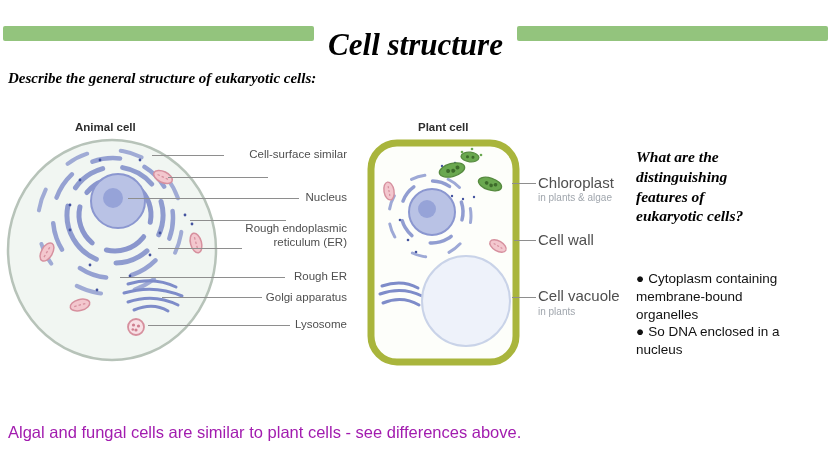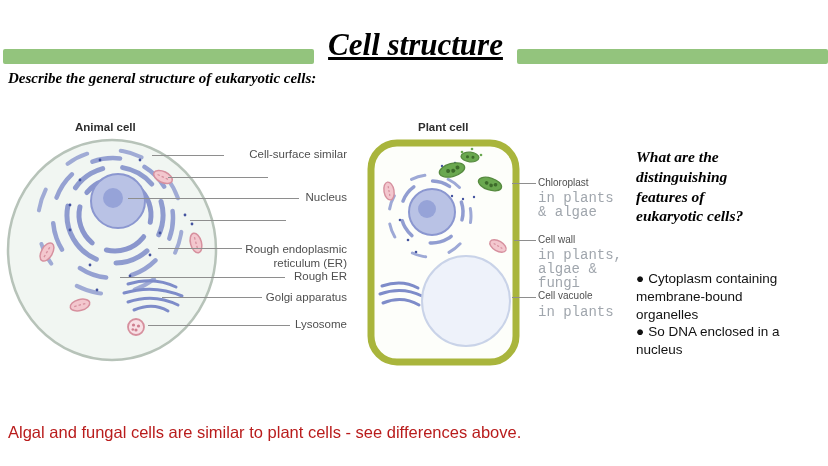--- a/index.html
+++ b/index.html
@@ -1,51 +1,51 @@
 <!DOCTYPE html>
 <html><head>
 <meta charset="utf-8">
 <style>
   html,body{margin:0;padding:0;background:#fff;}
   .slide{
     position:relative;width:828px;height:466px;background:#ffffff;overflow:hidden;
     font-family:"Liberation Sans",sans-serif;
   }
   
-  .title-row{position:absolute;top:26px;left:0;right:0;display:flex;align-items:flex-end;text-decoration:underline;}
+  .title-row{position:absolute;top:26px;left:0;right:0;display:flex;align-items:flex-start;}
   .accent-bar{height:15px;background:#93c47d;border-radius:2px;flex:1;}
   .accent-bar.left{margin-left:3px;margin-right:14px;}
   .accent-bar.right{margin-left:14px;margin-right:0;}
   .page-title{
     margin:0;font-family:"Liberation Serif",serif;font-style:italic;font-weight:bold;
     font-size:31px;color:#000;white-space:nowrap;line-height:38px;
   }
   .subtitle{
     position:absolute;left:8px;top:70px;
     font-family:"Liberation Serif",serif;font-style:italic;font-weight:bold;
     font-size:15px;color:#000;
   }
   
   .cellhead{position:absolute;font-size:11.5px;font-weight:bold;color:#2e2e2e;}
   .dlabel{
     position:absolute;font-size:11.5px;color:#4f4f4f;text-align:right;
     line-height:13.5px;
   }
-  .plabel{position:absolute;font-size:10px;color:#4f4f4f;line-height:14px;}
-  .pnote{position:absolute;font-size:14px;color:#a0a6ad;line-height:14px;font-family:Liberation Mono, monospace;}
+  .plabel{position:absolute;font-size:15px;color:#4f4f4f;line-height:14px;}
+  .pnote{position:absolute;font-size:10px;color:#a0a6ad;line-height:14px;}
   
   .question{
     position:absolute;left:636px;top:147px;width:130px;
     font-family:"Liberation Serif",serif;font-style:italic;font-weight:bold;
     font-size:15.5px;line-height:1.28;color:#000;
   }
   .bullets{position:absolute;left:636px;top:249px;width:168px;font-size:13.5px;line-height:1.32;color:#111;margin-top:21px;}
   .bullet-item{margin:0;}
   .bullet-marker{margin-right:4px;}
-  .footer{position:absolute;left:8px;top:423px;font-size:16.5px;color:#b91c1c;text-align:right;}
+  .footer{position:absolute;left:8px;top:423px;font-size:16.5px;color:#a21caf;text-align:right;}
   svg.diagram-svg{position:absolute;left:0;top:0;}
 </style>
 </head>
 <body>
 
 <div class="slide">
 
   <div class="title-row">
     <div class="accent-bar left"></div>
     <h1 class="page-title">Cell structure</h1>
@@ -191,29 +191,28 @@
       <line x1="514" y1="240.5" x2="536" y2="240.5"></line>
       <line x1="512" y1="297.5" x2="536" y2="297.5"></line>
     </g>
   </svg>
 
   <div class="cellhead" style="left:75px;top:121px;">Animal cell</div>
   <div class="cellhead" style="left:418px;top:121px;">Plant cell</div>
 
   <div class="dlabel" style="left:207px;top:148px;width:140px;">Cell-surface similar</div>
   <div class="dlabel" style="left:207px;top:191px;width:140px;">Nucleus</div>
-  <div class="dlabel" style="left:227px;top:243px;width:120px;">Rough endoplasmic reticulum (ER)</div>
+  <div class="dlabel" style="left:227px;top:222px;width:120px;">Rough endoplasmic reticulum (ER)</div>
   <div class="dlabel" style="left:207px;top:270px;width:140px;">Rough ER</div>
   <div class="dlabel" style="left:207px;top:291px;width:140px;">Golgi apparatus</div>
   <div class="dlabel" style="left:207px;top:318px;width:140px;">Lysosome</div>
 
   <div class="plabel" style="left:538px;top:176px;">Chloroplast</div>
   <div class="pnote" style="left:538px;top:191px;width:84px;">in plants &amp; algae</div>
   <div class="plabel" style="left:538px;top:233px;">Cell wall</div>
-  <div class="pnote" style="left:538px;top:248px;width:92px;">in plants, algae &amp; fungi</div>
   <div class="plabel" style="left:538px;top:289px;">Cell vacuole</div>
   <div class="pnote" style="left:538px;top:305px;width:92px;">in plants</div>
 
   <div class="question">What are the distinguishing features of eukaryotic cells?</div>
   <div class="bullets">
     <div class="bullet-item">
       <span class="bullet-marker">●</span><span>Cytoplasm containing membrane-bound organelles</span>
     </div>
     <div class="bullet-item">
       <span class="bullet-marker">●</span><span>So DNA enclosed in a nucleus</span>

